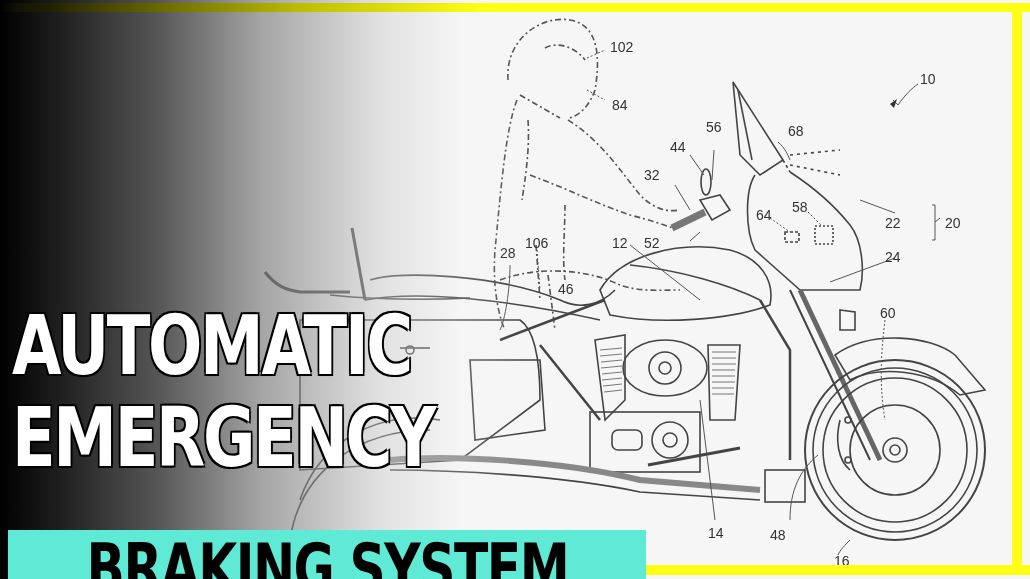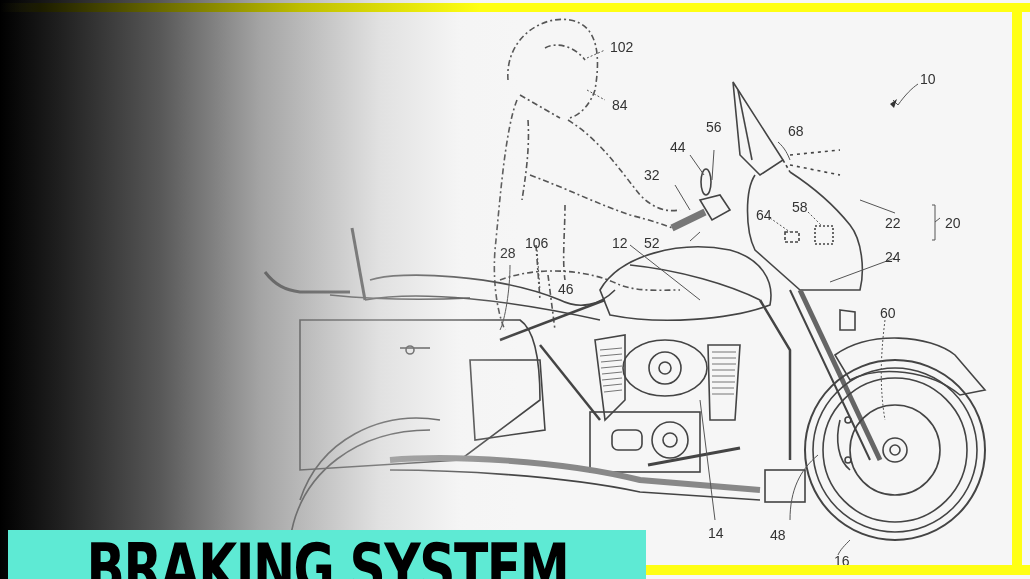--- a/index.html
+++ b/index.html
@@ -233,18 +233,22 @@
   </div>
 
   <div class="gradient" style="opacity:0.0;"></div>
   <div style="position:absolute;left:0;top:0;width:1030px;height:579px;z-index:2;
               background:linear-gradient(to right, rgba(0,0,0,1) 0px, rgba(20,20,20,0.95) 60px, rgba(60,60,60,0.85) 160px, rgba(120,120,120,0.65) 260px, rgba(200,200,200,0.45) 380px, rgba(240,240,240,0.2) 460px, rgba(246,246,246,0) 520px);"></div>
 
   <div class="frame-top"></div>
   <div class="frame-right"></div>
   <div class="frame-bottom"></div>
 
+  <div class="title-block">
+    <div class="title-line">AUTOMATIC</div>
+    <div class="title-line">EMERGENCY</div>
+  </div>
 
   <div class="banner">
     <span class="banner-text">BRAKING SYSTEM</span>
   </div>
 
 </div>
 
 </body></html>

